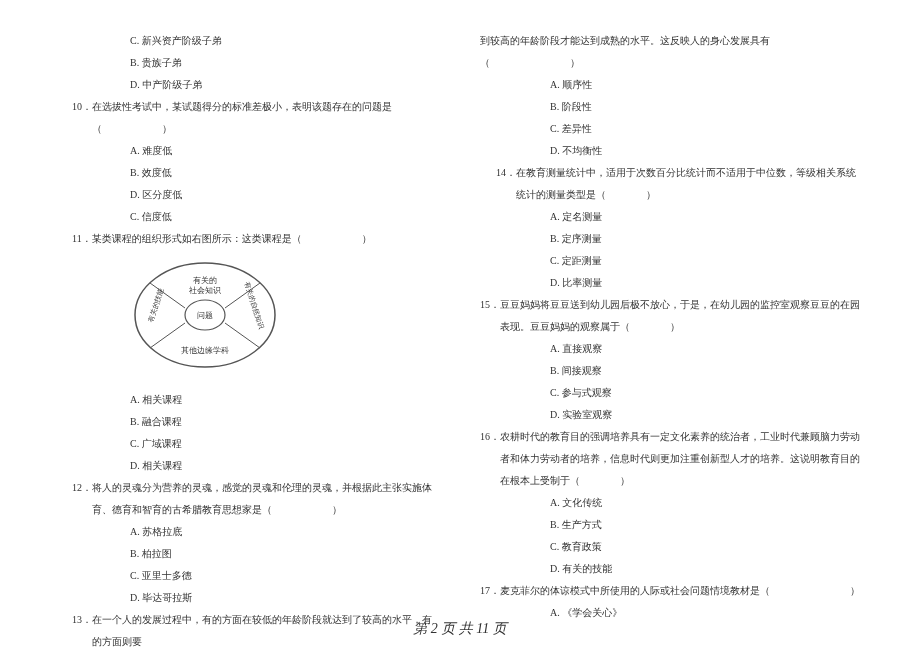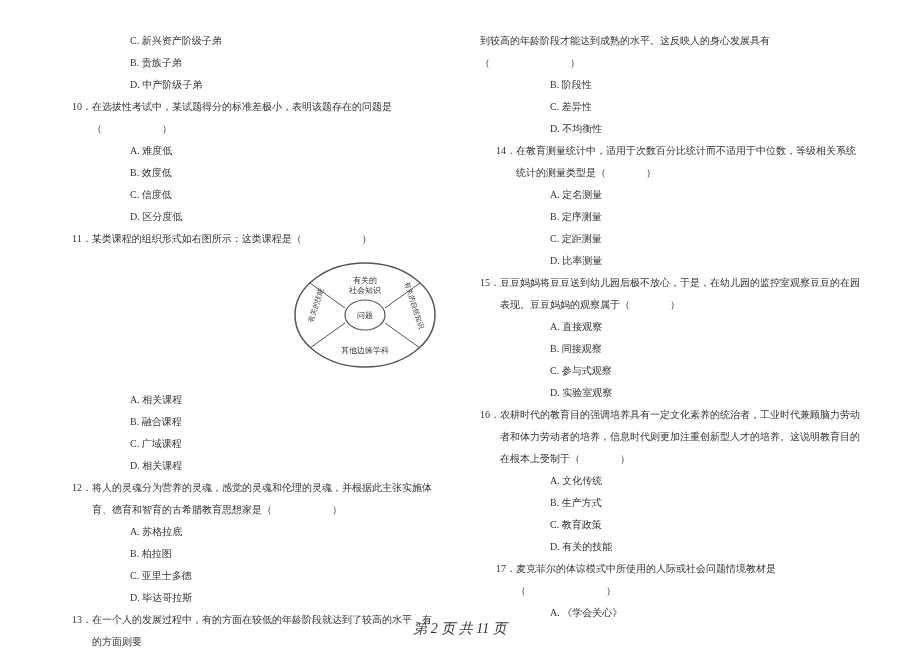--- a/index.html
+++ b/index.html
@@ -29,21 +29,20 @@
       padding-left: 25px;
       text-indent: -20px;
       margin-left: 7px;
     }
     .question-cont {
       padding-left: 25px;
     }
     .diagram-container {
       padding-left: 70px;
       margin: 8px 0;
-      text-align: right;
     }
     .diagram {
       width: 150px;
       height: 115px;
     }
     .footer {
       position: absolute;
       bottom: 12px;
       width: 100%;
       text-align: center;
@@ -56,22 +55,22 @@
 
 <div class="columns">
   <div class="col">
     <div class="option">C. 新兴资产阶级子弟</div>
     <div class="option">B. 贵族子弟</div>
     <div class="option">D. 中产阶级子弟</div>
 
     <div class="question">10．在选拔性考试中，某试题得分的标准差极小，表明该题存在的问题是（　　　　　　）</div>
     <div class="option">A. 难度低</div>
     <div class="option">B. 效度低</div>
+    <div class="option">D. 区分度低</div>
     <div class="option">C. 信度低</div>
-    <div class="option">D. 区分度低</div>
 
     <div class="question">11．某类课程的组织形式如右图所示：这类课程是（　　　　　　）</div>
     <div class="diagram-container">
       <svg class="diagram" viewBox="0 0 150 115">
         <ellipse cx="75" cy="57" rx="70" ry="52" fill="none" stroke="#555" stroke-width="1.5"></ellipse>
         <ellipse cx="75" cy="57" rx="20" ry="15" fill="#fff" stroke="#555" stroke-width="1.2"></ellipse>
         <line x1="20" y1="25" x2="55" y2="50" stroke="#555" stroke-width="1"></line>
         <line x1="130" y1="25" x2="95" y2="50" stroke="#555" stroke-width="1"></line>
         <line x1="20" y1="90" x2="55" y2="65" stroke="#555" stroke-width="1"></line>
         <line x1="130" y1="90" x2="95" y2="65" stroke="#555" stroke-width="1"></line>
@@ -92,20 +91,21 @@
     <div class="option">A. 苏格拉底</div>
     <div class="option">B. 柏拉图</div>
     <div class="option">C. 亚里士多德</div>
     <div class="option">D. 毕达哥拉斯</div>
 
     <div class="question">13．在一个人的发展过程中，有的方面在较低的年龄阶段就达到了较高的水平，有的方面则要</div>
   </div>
 
   <div class="col">
     <div class="question-cont" style="padding-left:0">到较高的年龄阶段才能达到成熟的水平。这反映人的身心发展具有（　　　　　　　　）</div>
+    <div class="option">A. 顺序性</div>
     <div class="option">B. 阶段性</div>
     <div class="option">C. 差异性</div>
     <div class="option">D. 不均衡性</div>
 
     <div class="question" style="text-indent:-20px;margin-left:16px;padding-left:20px">14．在教育测量统计中，适用于次数百分比统计而不适用于中位数，等级相关系统统计的测量类型是（　　　　）</div>
     <div class="option">A. 定名测量</div>
     <div class="option">B. 定序测量</div>
     <div class="option">C. 定距测量</div>
     <div class="option">D. 比率测量</div>
 
@@ -114,18 +114,18 @@
     <div class="option">B. 间接观察</div>
     <div class="option">C. 参与式观察</div>
     <div class="option">D. 实验室观察</div>
 
     <div class="question" style="text-indent:-20px;margin-left:0;padding-left:20px">16．农耕时代的教育目的强调培养具有一定文化素养的统治者，工业时代兼顾脑力劳动者和体力劳动者的培养，信息时代则更加注重创新型人才的培养。这说明教育目的在根本上受制于（　　　　）</div>
     <div class="option">A. 文化传统</div>
     <div class="option">B. 生产方式</div>
     <div class="option">C. 教育政策</div>
     <div class="option">D. 有关的技能</div>
 
-    <div class="question" style="text-indent:-20px;margin-left:16px;padding-left:20px">17．麦克菲尔的体谅模式中所使用的人际或社会问题情境教材是（　　　　　　　　）</div>
+    <div class="question" style="text-indent:-20px;margin-left:0;padding-left:20px">17．麦克菲尔的体谅模式中所使用的人际或社会问题情境教材是（　　　　　　　　）</div>
     <div class="option">A. 《学会关心》</div>
   </div>
 </div>
 
 <div class="footer">第 2 页 共 11 页</div>
 
 </body></html>

